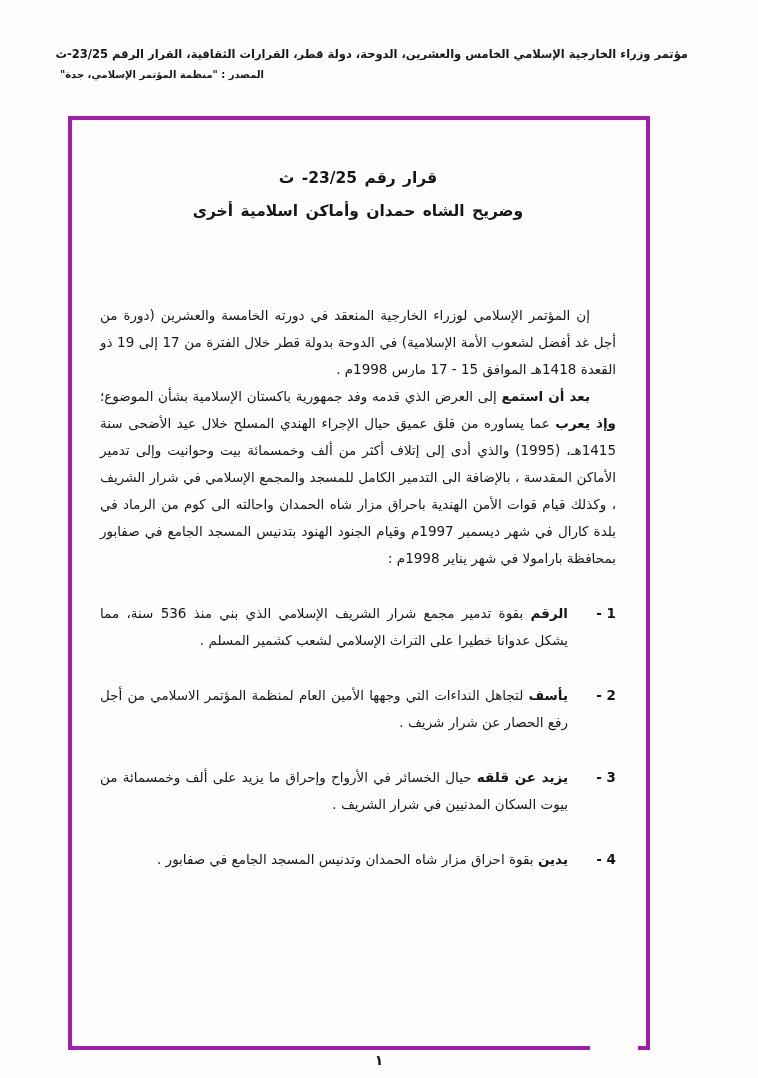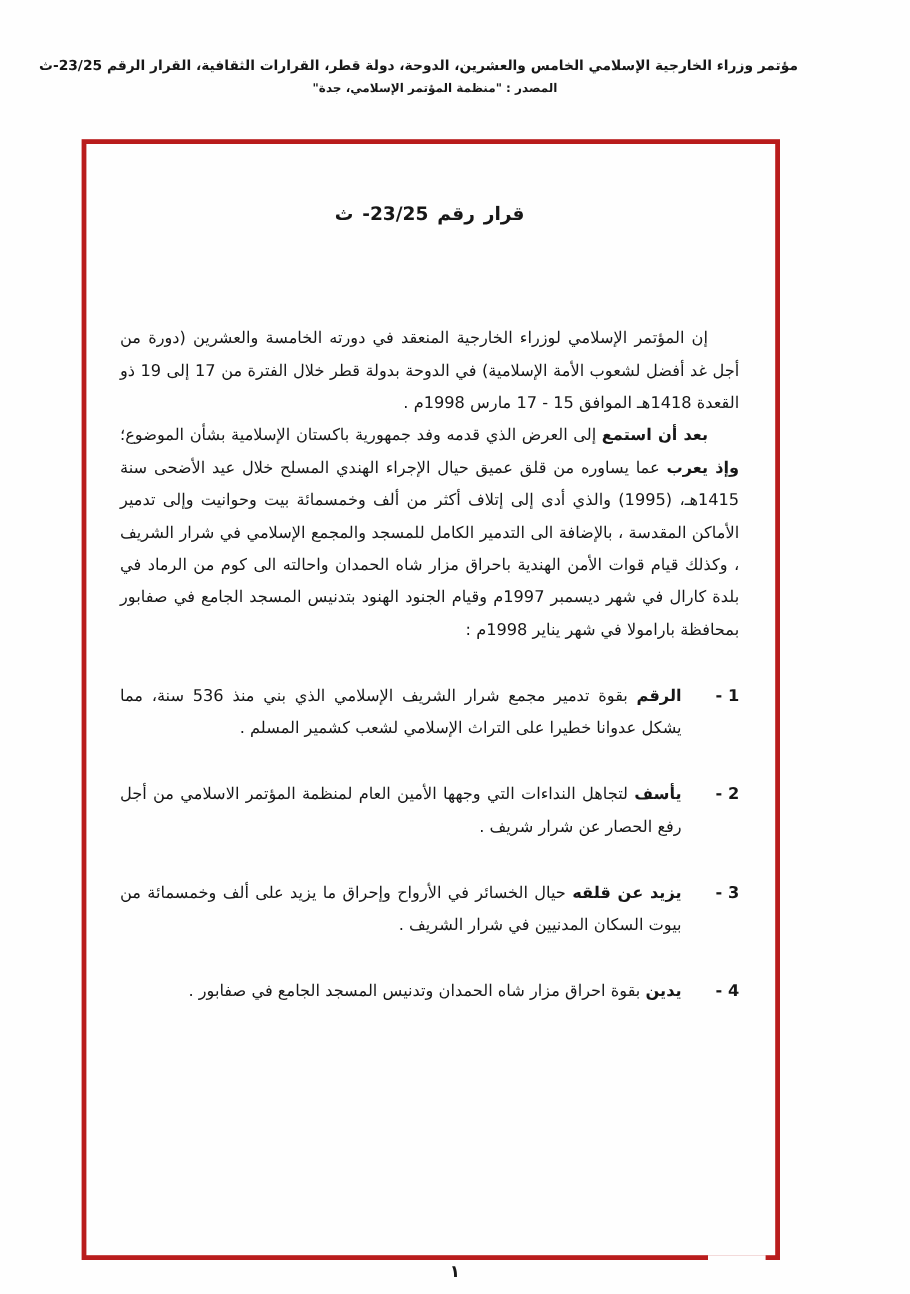--- a/index.html
+++ b/index.html
@@ -12,40 +12,40 @@
     overflow: hidden;
   }
   .page {
     position: absolute; inset: 0;
     background: #fefefe;
     direction: rtl;
   }
   
   .doc-header {
     position: absolute;
-    top: 46px; right: 93px; left: 60px;
-    text-align: center;
+    top: 46px; right: 70px; left: 60px;
+    text-align: left;
   }
   .hdr1 {
     font-size: 11.5px;
     font-weight: bold;
     line-height: 16px;
     white-space: nowrap;
   }
   .hdr2 {
     font-size: 10px;
     font-weight: bold;
     margin-top: 7px;
   }
   
   .green-box {
     position: absolute;
     top: 116px; left: 68px;
     width: 582px; height: 934px;
-    border: 4px solid #b91c1c;
+    border: 4px solid #a21caf;
     background: transparent;
   }
   .border-gap {
     position: absolute;
     bottom: -4px; right: 8px;
     width: 48px; height: 4px;
     background: #fefefe;
   }
   .content {
     position: absolute; inset: 0;
@@ -107,20 +107,21 @@
     <div class="hdr2">المصدر :  "منظمة المؤتمر الإسلامي، جدة"</div>
   </div>
 
   <div class="green-box">
     <div class="border-gap"></div>
 
     <div class="content">
 
       <div class="title-block">
         <div>قرار رقم 23/25- ث</div>
+        <div>وضريح الشاه حمدان وأماكن اسلامية أخرى</div>
       </div>
 
       <p class="para indent p1">إن المؤتمر الإسلامي لوزراء الخارجية المنعقد في دورته الخامسة والعشرين (دورة من أجل غد أفضل لشعوب الأمة الإسلامية) في الدوحة بدولة قطر خلال الفترة من 17 إلى 19 ذو القعدة 1418هـ الموافق 15 - 17 مارس 1998م .</p>
 
       <p class="para indent p2"><span class="bold">بعد أن استمع</span><span> إلى العرض الذي قدمه وفد جمهورية باكستان الإسلامية بشأن الموضوع؛ </span><span class="bold">وإذ يعرب</span><span> عما يساوره من قلق عميق حيال الإجراء الهندي المسلح خلال عيد الأضحى سنة 1415هـ، (1995) والذي أدى إلى إتلاف أكثر من ألف وخمسمائة بيت وحوانيت وإلى تدمير الأماكن المقدسة ، بالإضافة الى التدمير الكامل للمسجد والمجمع الإسلامي في شرار الشريف ، وكذلك قيام قوات الأمن الهندية باحراق مزار شاه الحمدان واحالته الى كوم من الرماد في بلدة كارال في شهر ديسمبر 1997م وقيام الجنود الهنود بتدنيس المسجد الجامع في صفابور بمحافظة بارامولا في شهر يناير 1998م :</span></p>
 
       <div class="items">
 
         <div class="item">
           <div class="item-num">1 -</div>

